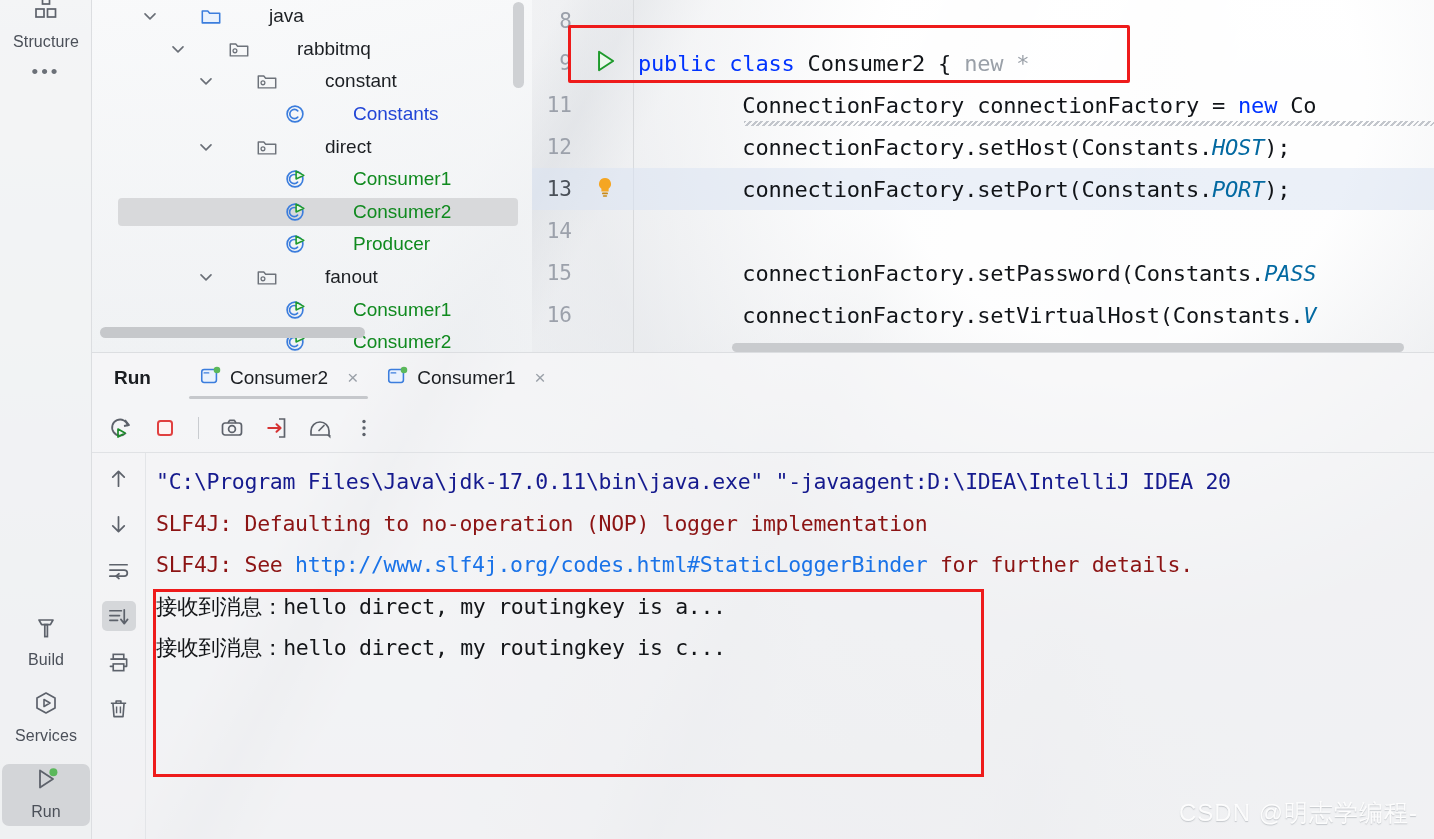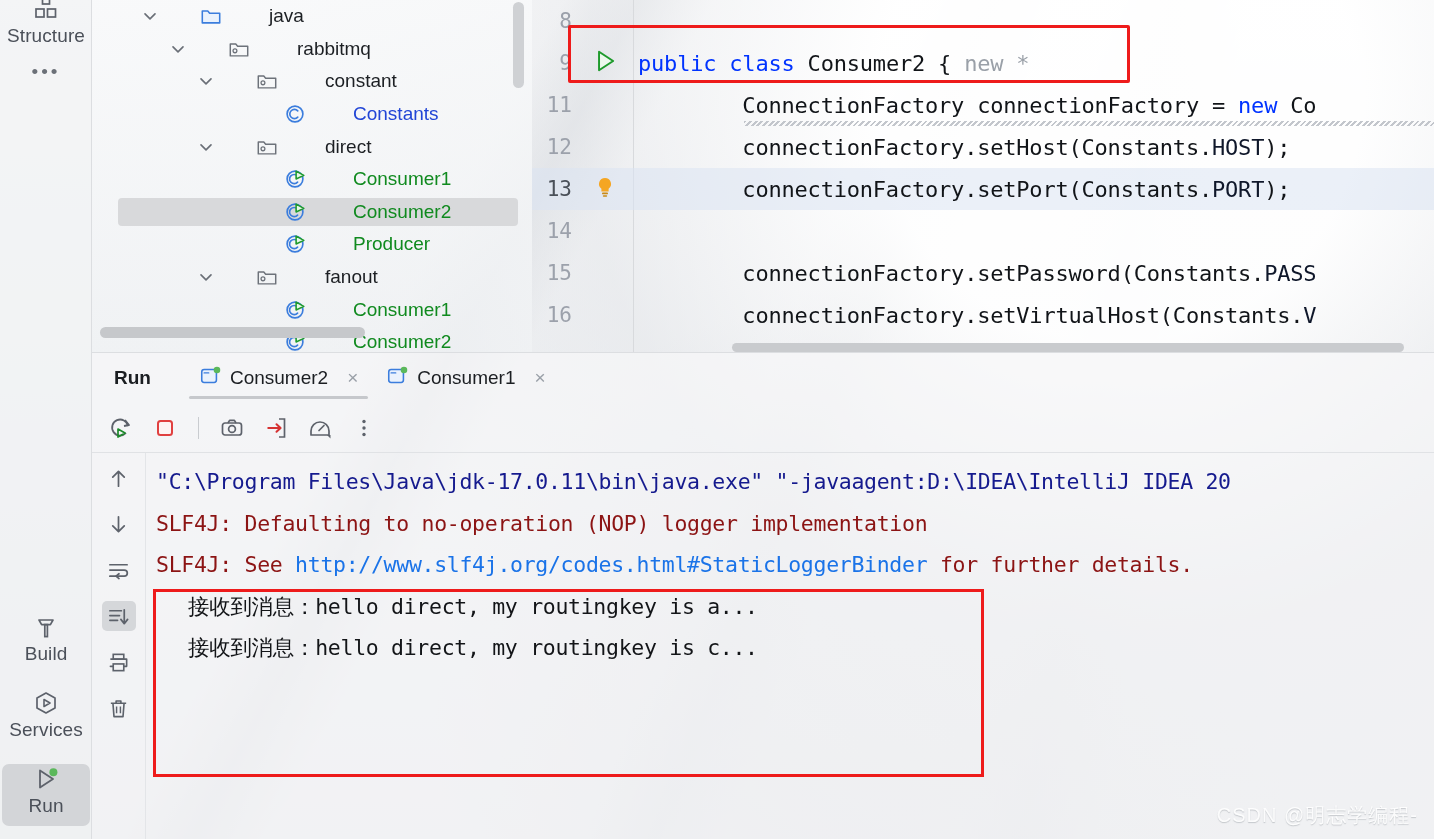--- a/index.html
+++ b/index.html
@@ -29,21 +29,21 @@
   #tool-rail{
     left:0; top:0; width:92px; height:839px;
     background:rgba(242,243,244,0.82);
     border-right:1px solid #dcdee1;
     z-index:5;
   }
   .rail-item{
     width:92px; display:flex; flex-direction:column;
     align-items:center; gap:3px; cursor:pointer;
   }
-  .rail-label{ font-size:19px; color:#4b5059; letter-spacing:.1px; }
+  .rail-label{ font-size:16px; color:#4b5059; letter-spacing:.1px;margin-top:8px; }
   .rail-ico{ width:26px; height:26px; position:relative; }
   #rail-structure{ position:absolute; top:-4px; }
   #rail-dots{ position:absolute; top:62px; left:0; width:92px; text-align:center;
      color:#6b7078; font-size:19px; letter-spacing:3px; line-height:1; }
   #rail-build{ position:absolute; top:614px; }
   #rail-services{ position:absolute; top:690px; }
   #rail-run{ position:absolute; top:766px; }
   #rail-run .rail-sel{
     position:absolute; left:2px; top:-2px; width:88px; height:62px;
     background:#d3d5d8; border-radius:7px; z-index:-1;
@@ -92,21 +92,21 @@
   }
   .code-row.current .lnum{ color:#4a5058; }
   .gutter{ width:54px; flex:0 0 54px; display:flex; align-items:center; justify-content:center; }
   .code-txt{
     font-size:22px; white-space:pre; letter-spacing:-0.2px;
     padding-left:6px;
   }
   .kw{ color:#0033ff; }
   .mth{ color:#0a8f9e; }
   .pln{ color:#111418; }
-  .fld{ color:#0f172a; }
+  .fld{ color:#0369a1; font-style:italic; }
   .gry{ color:#9aa0a8; }
   #editor-vline{
     position:absolute; left:101px; top:0; bottom:0; width:1px;
     background:#d8dadd;
   }
   .squiggle{
     position:absolute; left:212px; right:0; height:5px;
     background:repeating-linear-gradient(135deg,#b9bdc4 0 2px, transparent 2px 4px);
     opacity:.85;
   }
@@ -158,27 +158,27 @@
   #console{
     position:absolute; left:56px; top:100px; right:0; bottom:0;
     padding:8px 0 0 8px;
     font-family:"DejaVu Sans Mono","Liberation Mono",monospace;
     font-size:21.5px;
     overflow:hidden;
   }
   .cline{ height:41.5px; line-height:41.5px; white-space:pre; letter-spacing:-0.3px; }
   .c-cmd{ color:#151a8e; }
   .c-warn{ color:#8c1414; }
-  .c-out{ color:#131518;padding-left:32px; }
+  .c-out{ color:#131518; }
   .c-link{ color:#1a73e8; }
 
   
   #watermark{
     position:absolute; right:16px; bottom:10px; z-index:45;
-    font-size:20px; color:rgba(255,255,255,0.92);
+    font-size:24px; color:rgba(255,255,255,0.92);
     text-shadow:0 1px 1px rgba(160,165,172,.55);
     letter-spacing:1px;
     pointer-events:none;
   }
 </style>
 </head>
 <body>
 
 <div class="bg-photo"></div>
 

